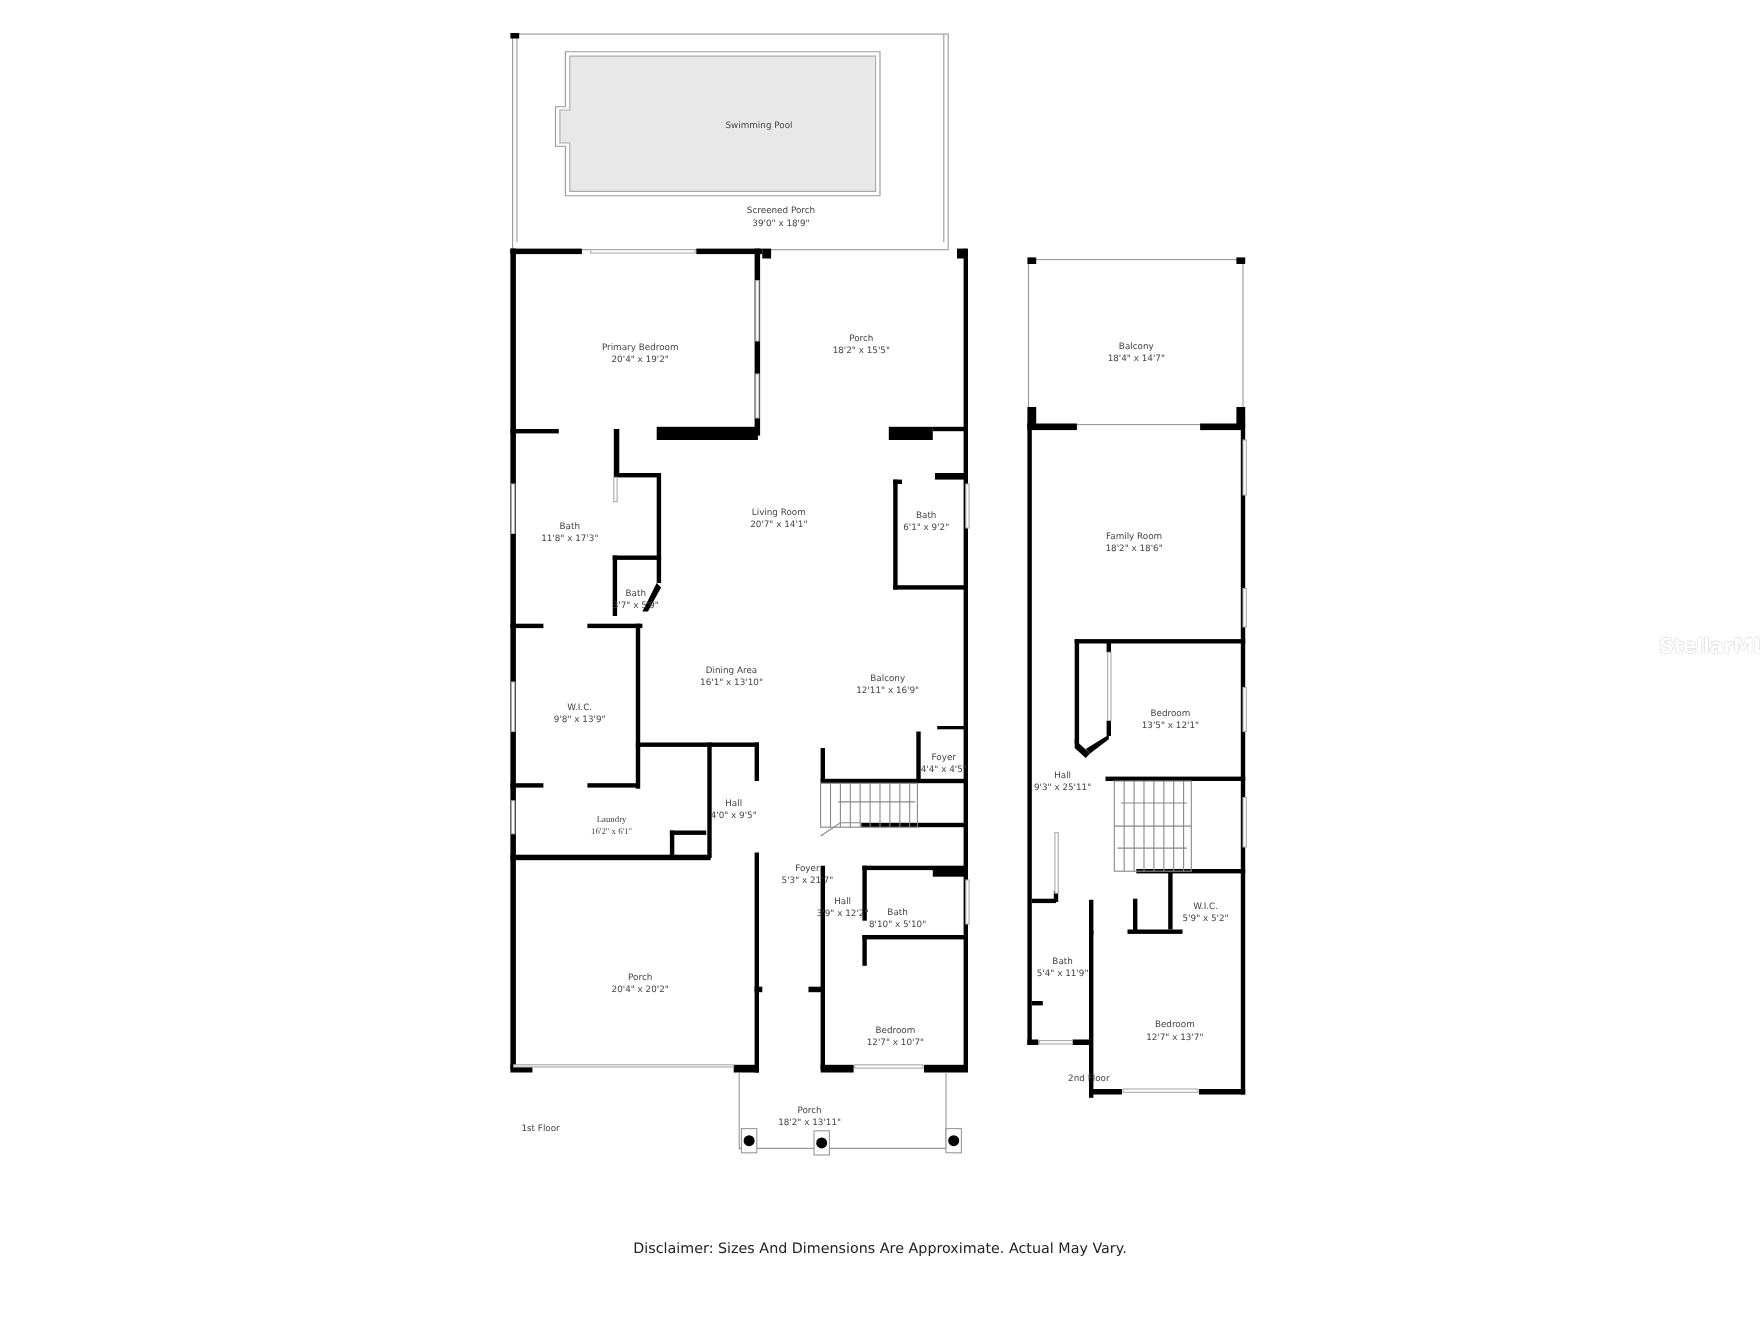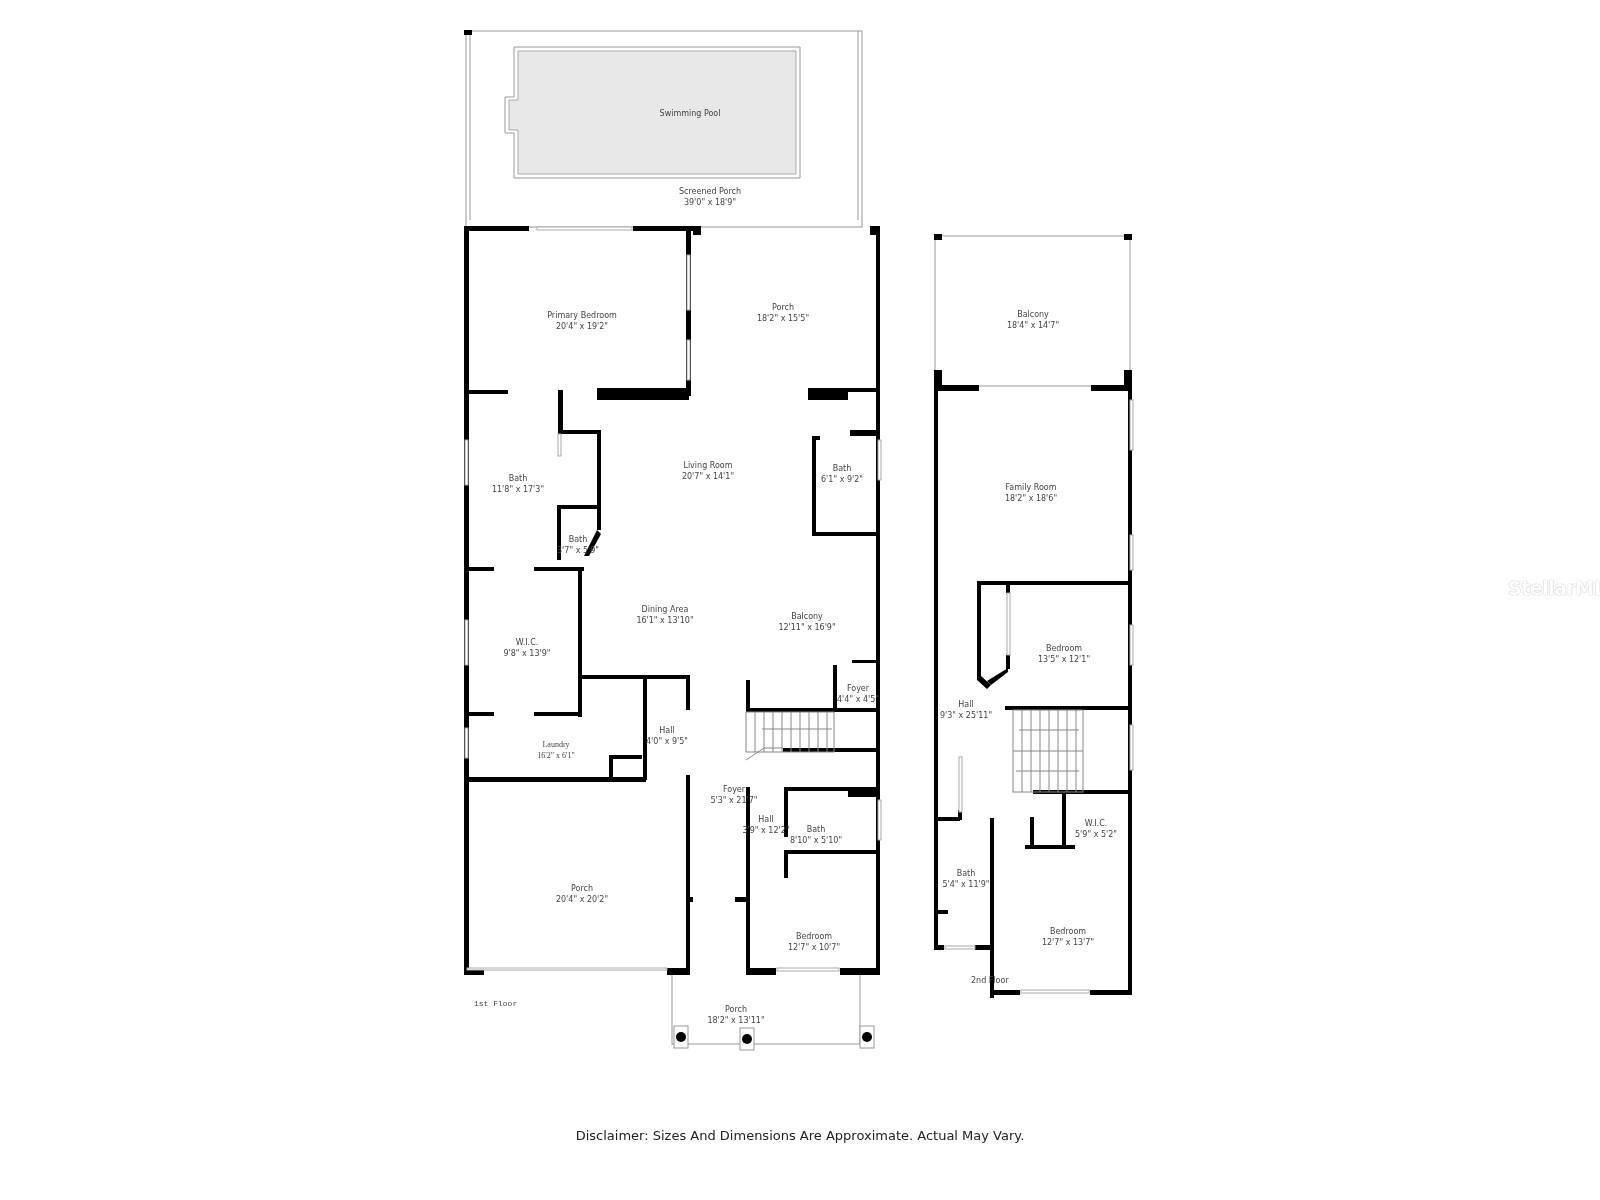--- a/index.html
+++ b/index.html
@@ -275,21 +275,21 @@
     <div>20'4" x 20'2"</div>
   </div>
 <div class="lbl" style="left:814px;top:931px;">
     <div>Bedroom</div>
     <div>12'7" x 10'7"</div>
   </div>
 <div class="lbl" style="left:736px;top:1004px;">
     <div>Porch</div>
     <div>18'2" x 13'11"</div>
   </div>
-<div class="floor-lbl" style="left:474px;top:999px;font-family:Liberation Mono, monospace;">1st Floor</div>
+<div class="floor-lbl" style="left:474px;top:1021px;">1st Floor</div>
 
 <div class="lbl" style="left:1033px;top:309px;">
     <div>Balcony</div>
     <div>18'4" x 14'7"</div>
   </div>
 <div class="lbl" style="left:1031px;top:482px;">
     <div>Family Room</div>
     <div>18'2" x 18'6"</div>
   </div>
 <div class="lbl" style="left:1064px;top:643px;">

